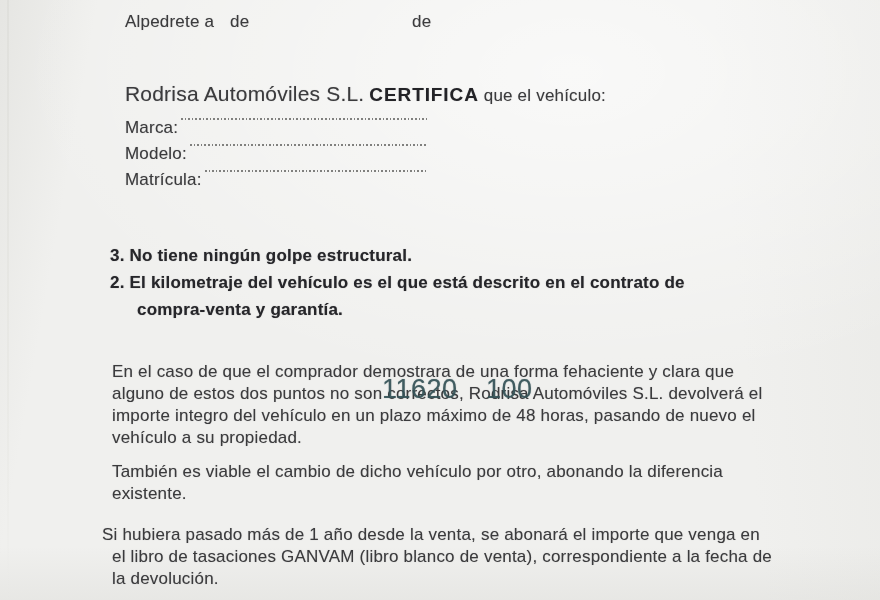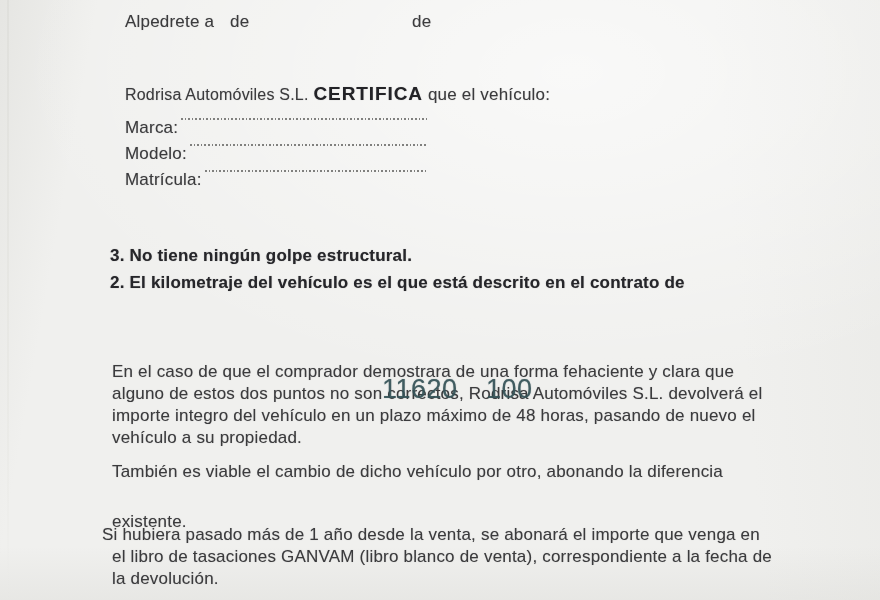--- a/index.html
+++ b/index.html
@@ -25,21 +25,21 @@
   .t{
     position:absolute;white-space:nowrap;
     color:#3b3b3d;font-size:17px;line-height:20px;
     text-shadow:0 0 1px rgba(90,90,92,0.4);
     letter-spacing:.2px;
   }
   .b{
     color:#26262a;font-weight:700;
     text-shadow:0 0 1px rgba(50,50,54,0.45);
   }
-  .cert-company{font-size:16px;}
+  .cert-company{font-size:21px;}
   .cert-verb{font-weight:700;font-size:19px;letter-spacing:.9px;color:#232327;}
   .field{
     position:absolute;left:125px;width:303px;height:22px;
     display:flex;
   }
   .field .label{
     font-size:17px;color:#3b3b3d;white-space:nowrap;
     text-shadow:0 0 1px rgba(90,90,92,0.4);letter-spacing:.2px;
     padding-right:3px;line-height:20px;
   }
@@ -78,28 +78,29 @@
     <span class="label">Modelo:</span>
     <span class="blank-line"></span>
   </div>
   <div class="field" style="top:170px;">
     <span class="label">Matrícula:</span>
     <span class="blank-line"></span>
   </div>
 
   <span class="t b" style="left:110px;top:246px;">3. No tiene ningún golpe estructural.</span>
   <span class="t b" style="left:110px;top:273px;">2. El kilometraje del vehículo es el que está descrito en el contrato de</span>
+  <span class="t b" style="left:137px;top:300px;">compra-venta y garantía.</span>
 
   <span class="t" style="left:112px;top:362px;">En el caso de que el comprador demostrara de una forma fehaciente y clara que</span>
   <span class="t" style="left:112px;top:384px;">alguno de estos dos puntos no son correctos, Rodrisa Automóviles S.L. devolverá el</span>
   <span class="t" style="left:112px;top:406px;">importe integro del vehículo en un plazo máximo de 48 horas, pasando de nuevo el</span>
   <span class="t" style="left:112px;top:428px;">vehículo a su propiedad.</span>
 
   <span class="overlay-num" style="left:382px;top:374px;">11620</span>
   <span class="overlay-num" style="left:486px;top:374px;">100</span>
 
   <span class="t" style="left:112px;top:462px;">También es viable el cambio de dicho vehículo por otro, abonando la diferencia</span>
-  <span class="t" style="left:112px;top:484px;margin-top:28px;">existente.</span>
+  <span class="t" style="left:112px;top:484px;">existente.</span>
 
   <span class="t" style="left:102px;top:525px;">Si hubiera pasado más de 1 año desde la venta, se abonará el importe que venga en</span>
   <span class="t" style="left:112px;top:547px;">el libro de tasaciones GANVAM (libro blanco de venta), correspondiente a la fecha de</span>
   <span class="t" style="left:112px;top:569px;">la devolución.</span>
 </div>
 
 </body></html>

